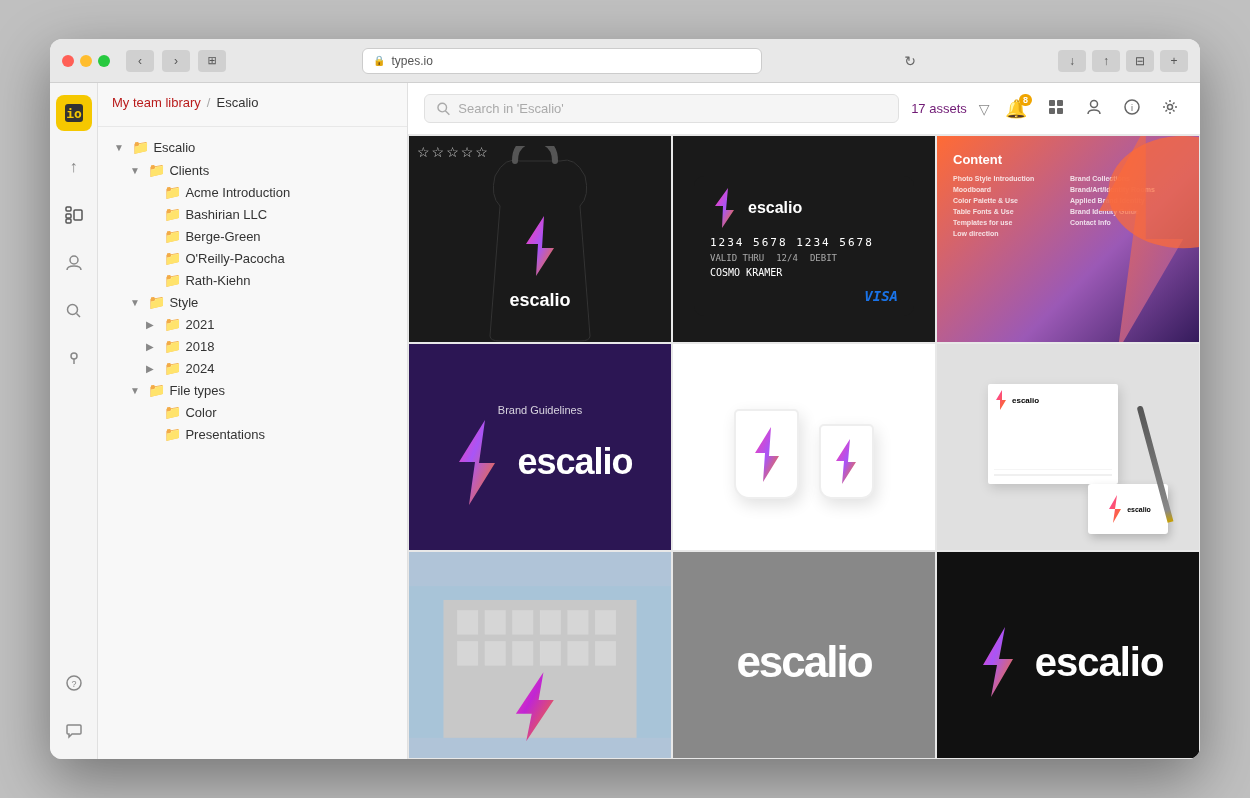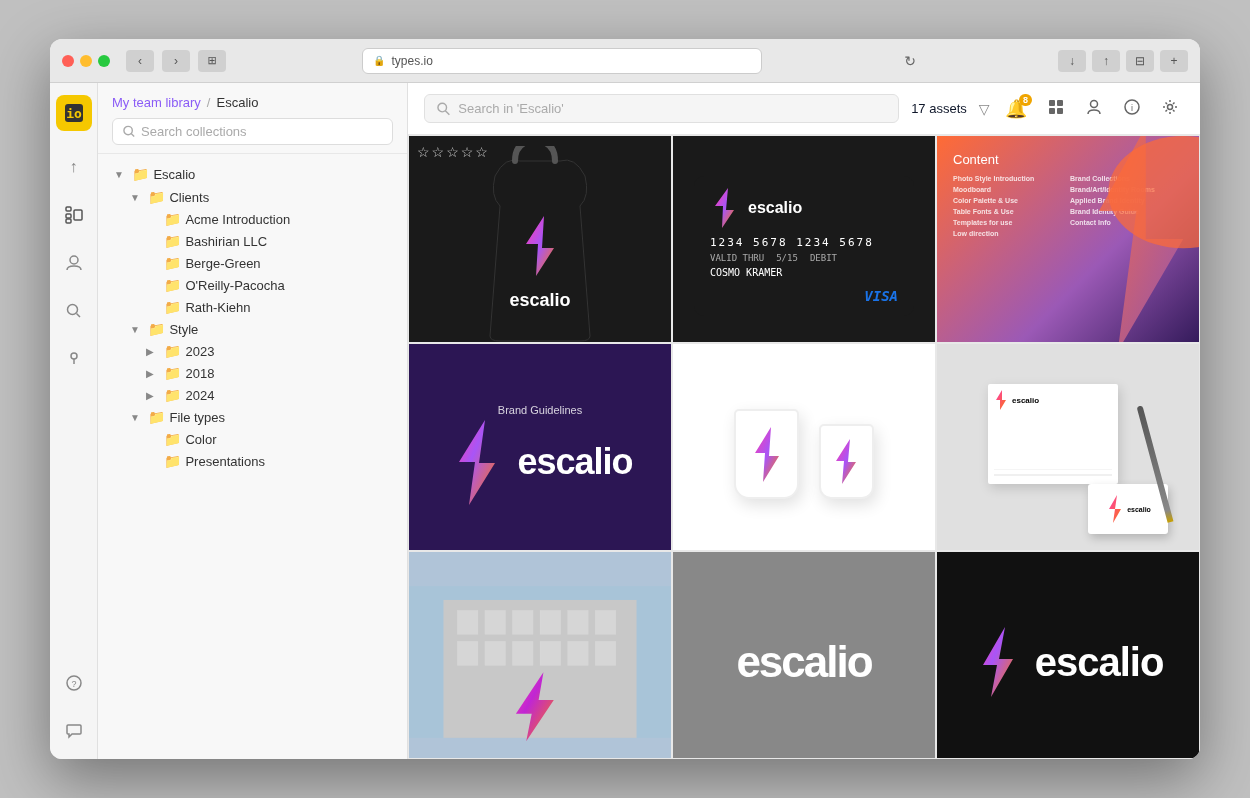--- a/index.html
+++ b/index.html
@@ -168,21 +168,21 @@
     }
     .breadcrumb-bar {
       display: flex;
       align-items: center;
       gap: 6px;
       font-size: 13px;
       color: #666;
       margin-bottom: 8px;
     }
     .breadcrumb-link {
-      color: #8b5cf6;
+      color: #b91c1c;
       cursor: pointer;
     }
     .breadcrumb-sep { color: #aaa; }
     .breadcrumb-current { color: #333; font-weight: 500; }
     .search-collections {
       display: flex;
       align-items: center;
       gap: 6px;
       background: white;
       border: 1px solid #ddd;
@@ -297,21 +297,21 @@
       border: none;
       background: transparent;
       outline: none;
       font-size: 13px;
       color: #c2410c;
       width: 100%;
     }
     .search-bar input::placeholder { color: #aaa; }
     .asset-count {
       font-size: 13px;
-      color: #0f172a;
+      color: #701a75;
       white-space: nowrap;
     }
     .filter-icon {
       color: #888;
       cursor: pointer;
       font-size: 14px;
     }
     .top-bar-right {
       display: flex;
       gap: 10px;
@@ -563,27 +563,20 @@
       </div>
     </div>
 
     <div class="sidebar">
       <div class="sidebar-header">
         <div class="breadcrumb-bar">
           <span class="breadcrumb-link">My team library</span>
           <span class="breadcrumb-sep">/</span>
           <span class="breadcrumb-current">Escalio</span>
         </div>
-        <div class="search-collections">
-          <svg width="13" height="13" viewBox="0 0 13 13">
-            <circle cx="5.5" cy="5.5" r="4.5" fill="none" stroke="#aaa" stroke-width="1.5"></circle>
-            <line x1="8.5" y1="8.5" x2="12" y2="12" stroke="#aaa" stroke-width="1.5"></line>
-          </svg>
-          <input type="text" placeholder="Search collections" style="">
-        </div>
       </div>
 
       <div class="sidebar-tree">
         <div class="tree-root">
 
           <div class="tree-item">
             <span class="tree-chevron">▼</span>
             <span style="font-size:14px; color:#4a90d9;">📁</span>
             <span class="tree-label">Escalio</span>
             <div class="tree-actions">
@@ -631,21 +624,21 @@
 
             <div class="tree-item">
               <span class="tree-chevron">▼</span>
               <span style="font-size:14px; color:#4a90d9;">📁</span>
               <span class="tree-label">Style</span>
             </div>
             <div class="tree-children">
               <div class="tree-item">
                 <span class="tree-chevron">▶</span>
                 <span style="font-size:14px; color:#888;">📁</span>
-                <span class="tree-label">2023</span>
+                <span class="tree-label">2021</span>
               </div>
               <div class="tree-item">
                 <span class="tree-chevron">▶</span>
                 <span style="font-size:14px; color:#888;">📁</span>
                 <span class="tree-label">2018</span>
               </div>
               <div class="tree-item">
                 <span class="tree-chevron">▶</span>
                 <span style="font-size:14px; color:#888;">📁</span>
                 <span class="tree-label">2024</span>
@@ -768,33 +761,33 @@
                       <stop offset="100%" style="stop-color:#f97316"></stop>
                     </linearGradient>
                   </defs>
                   <path d="M18 0 L5 18 L13 18 L12 40 L24 22 L16 22 Z" fill="url(#card-bolt)"></path>
                 </svg>
                 <span style="color:white; font-size:16px; font-weight:900; font-family:'Helvetica Neue',sans-serif;">escalio</span>
               </div>
               <div class="card-number">1234  5678  1234  5678</div>
               <div class="card-details">
                 <span>VALID THRU</span>
-                <span>5/15</span>
+                <span>12/4</span>
                 <span>DEBIT</span>
               </div>
               <div class="card-name">COSMO KRAMER</div>
               <div class="card-visa">VISA</div>
             </div>
           </div>
         </div>
 
         <div class="asset-cell">
           <div class="asset-content-slide">
             <div style="width:100%">
-              <div style="font-size:13px; font-weight:400; margin-bottom:8px;">Content</div>
+              <div style="font-size:13px; font-weight:700; margin-bottom:8px;">Content</div>
               <div style="display:grid; grid-template-columns:1fr 1fr; gap:4px; font-size:7px; opacity:0.8;">
                 <div>Photo Style Introduction</div>
                 <div>Brand Collections</div>
                 <div>Moodboard</div>
                 <div>Brand/Art/Identity Rooms</div>
                 <div>Color Palette &amp; Use</div>
                 <div>Applied Brand Identity</div>
                 <div>Table Fonts &amp; Use</div>
                 <div>Brand Identity Guide</div>
                 <div>Templates for use</div>

